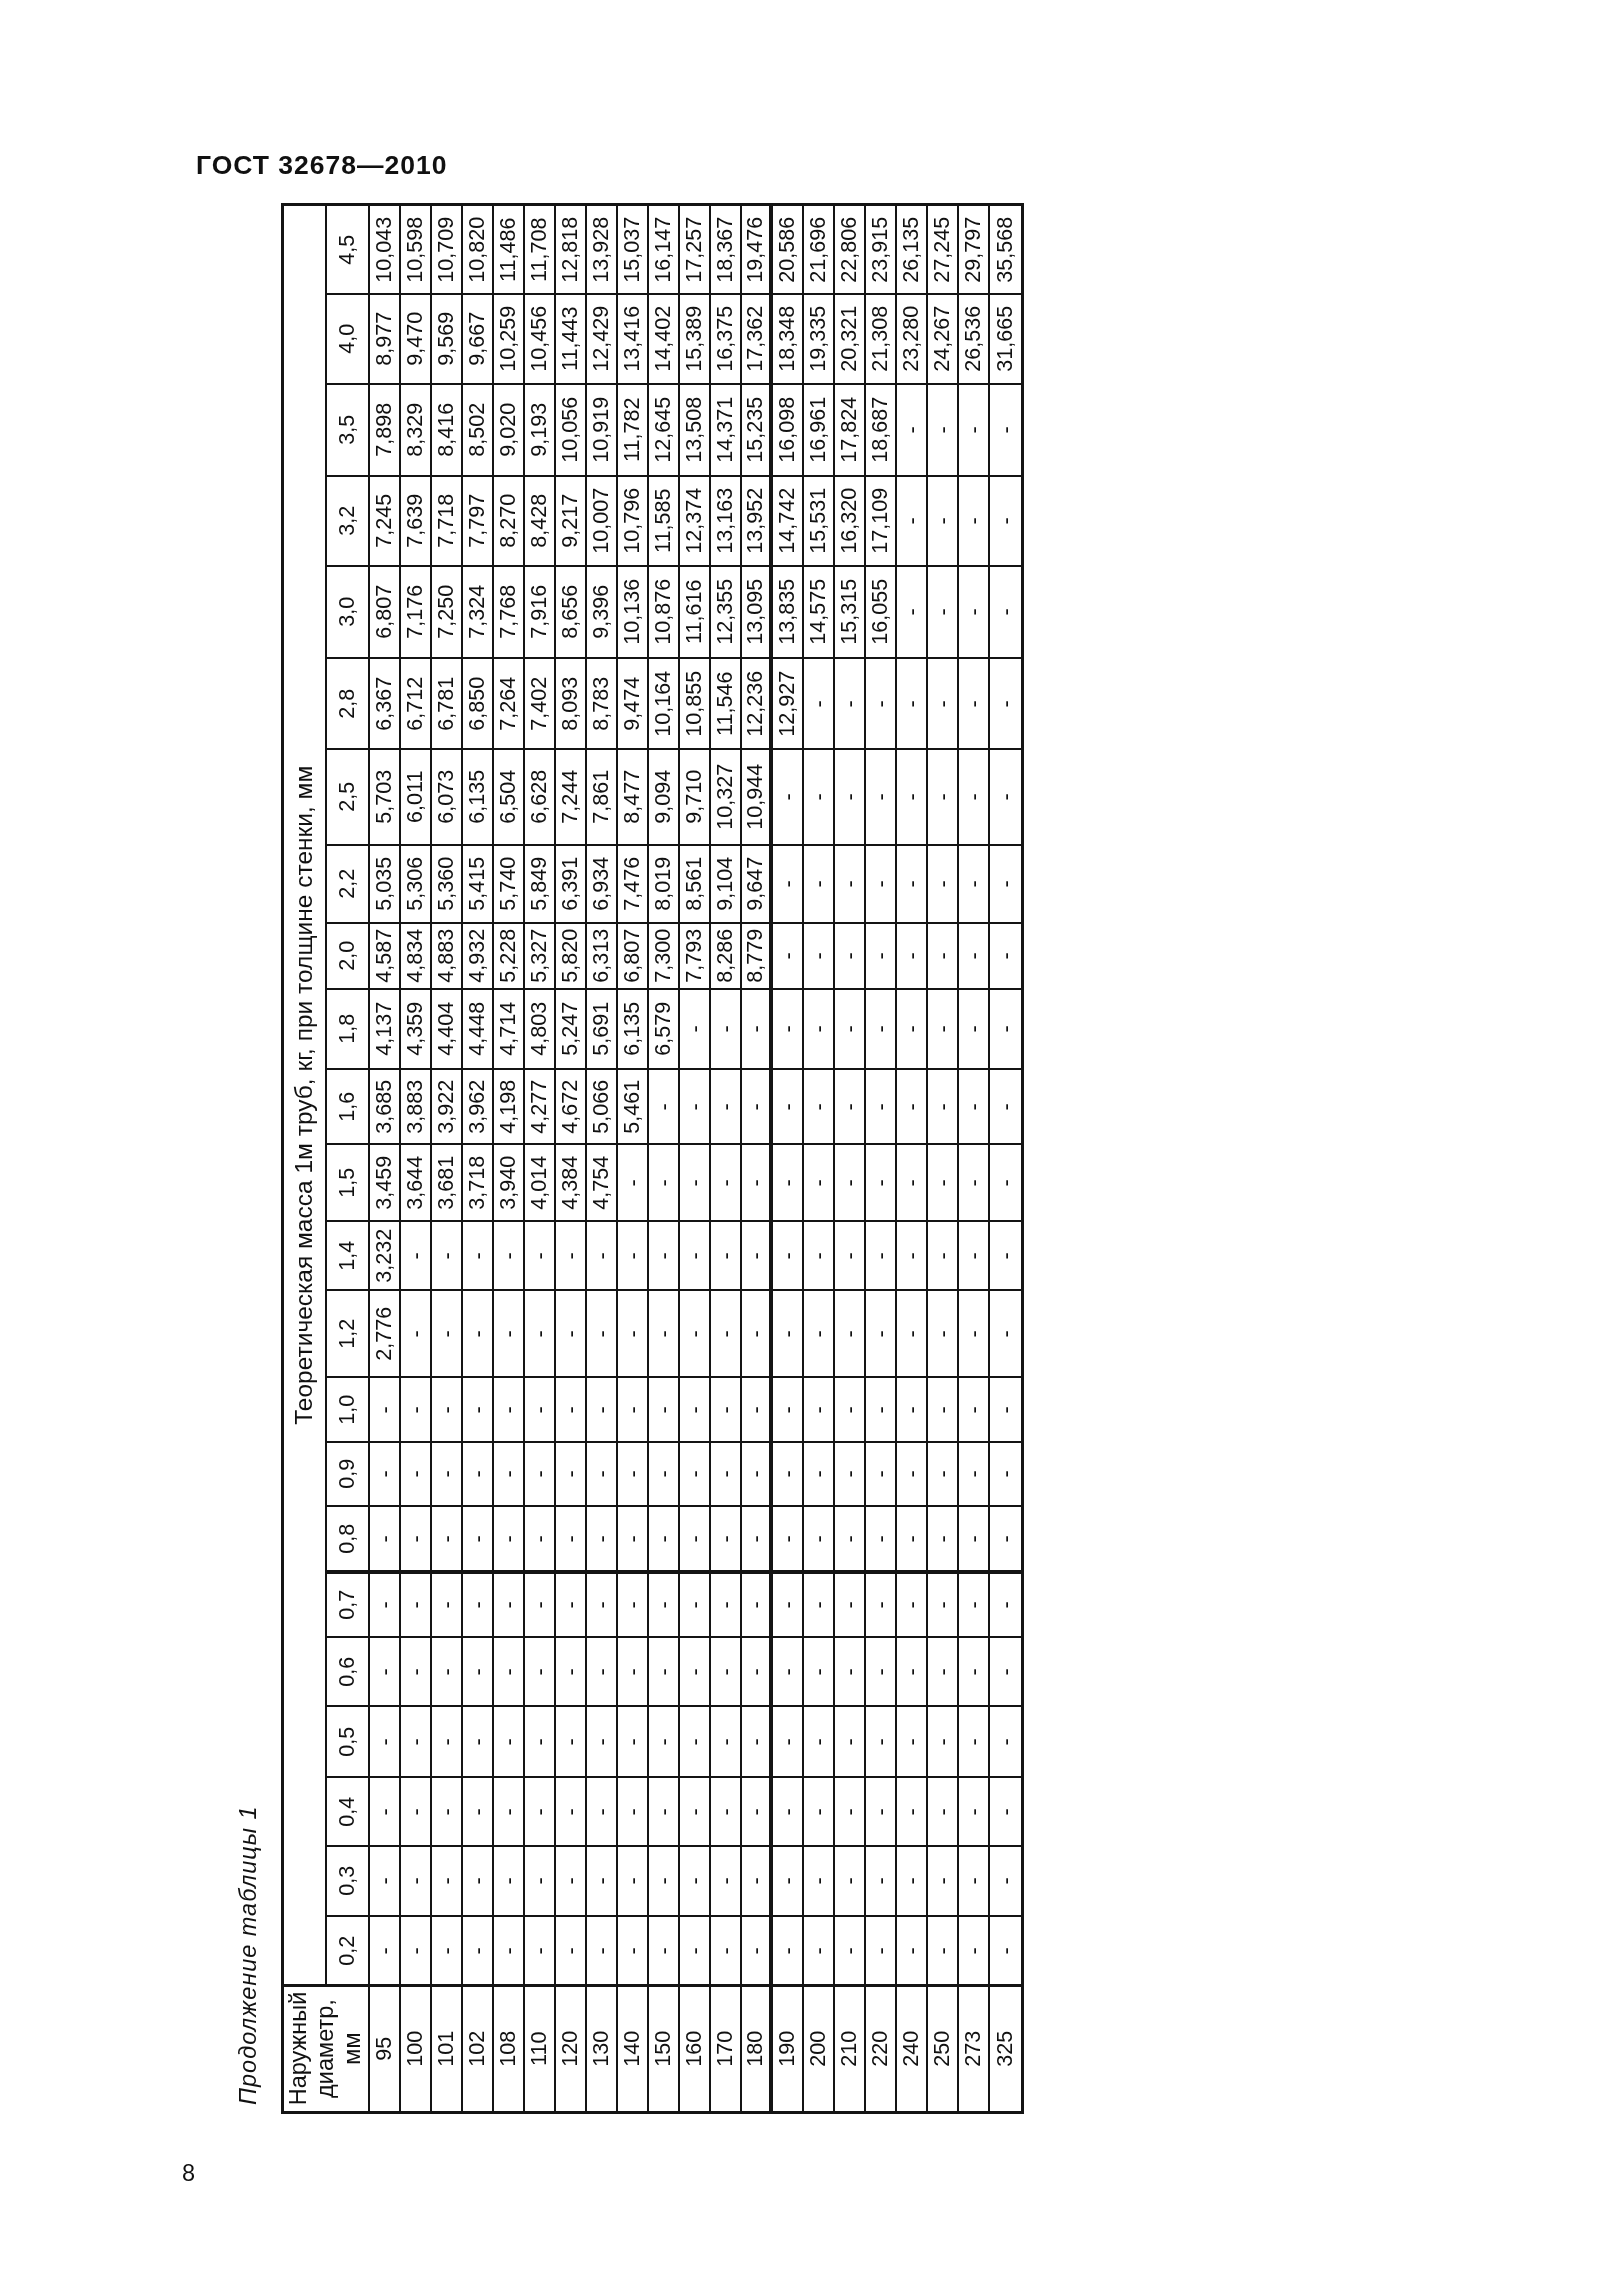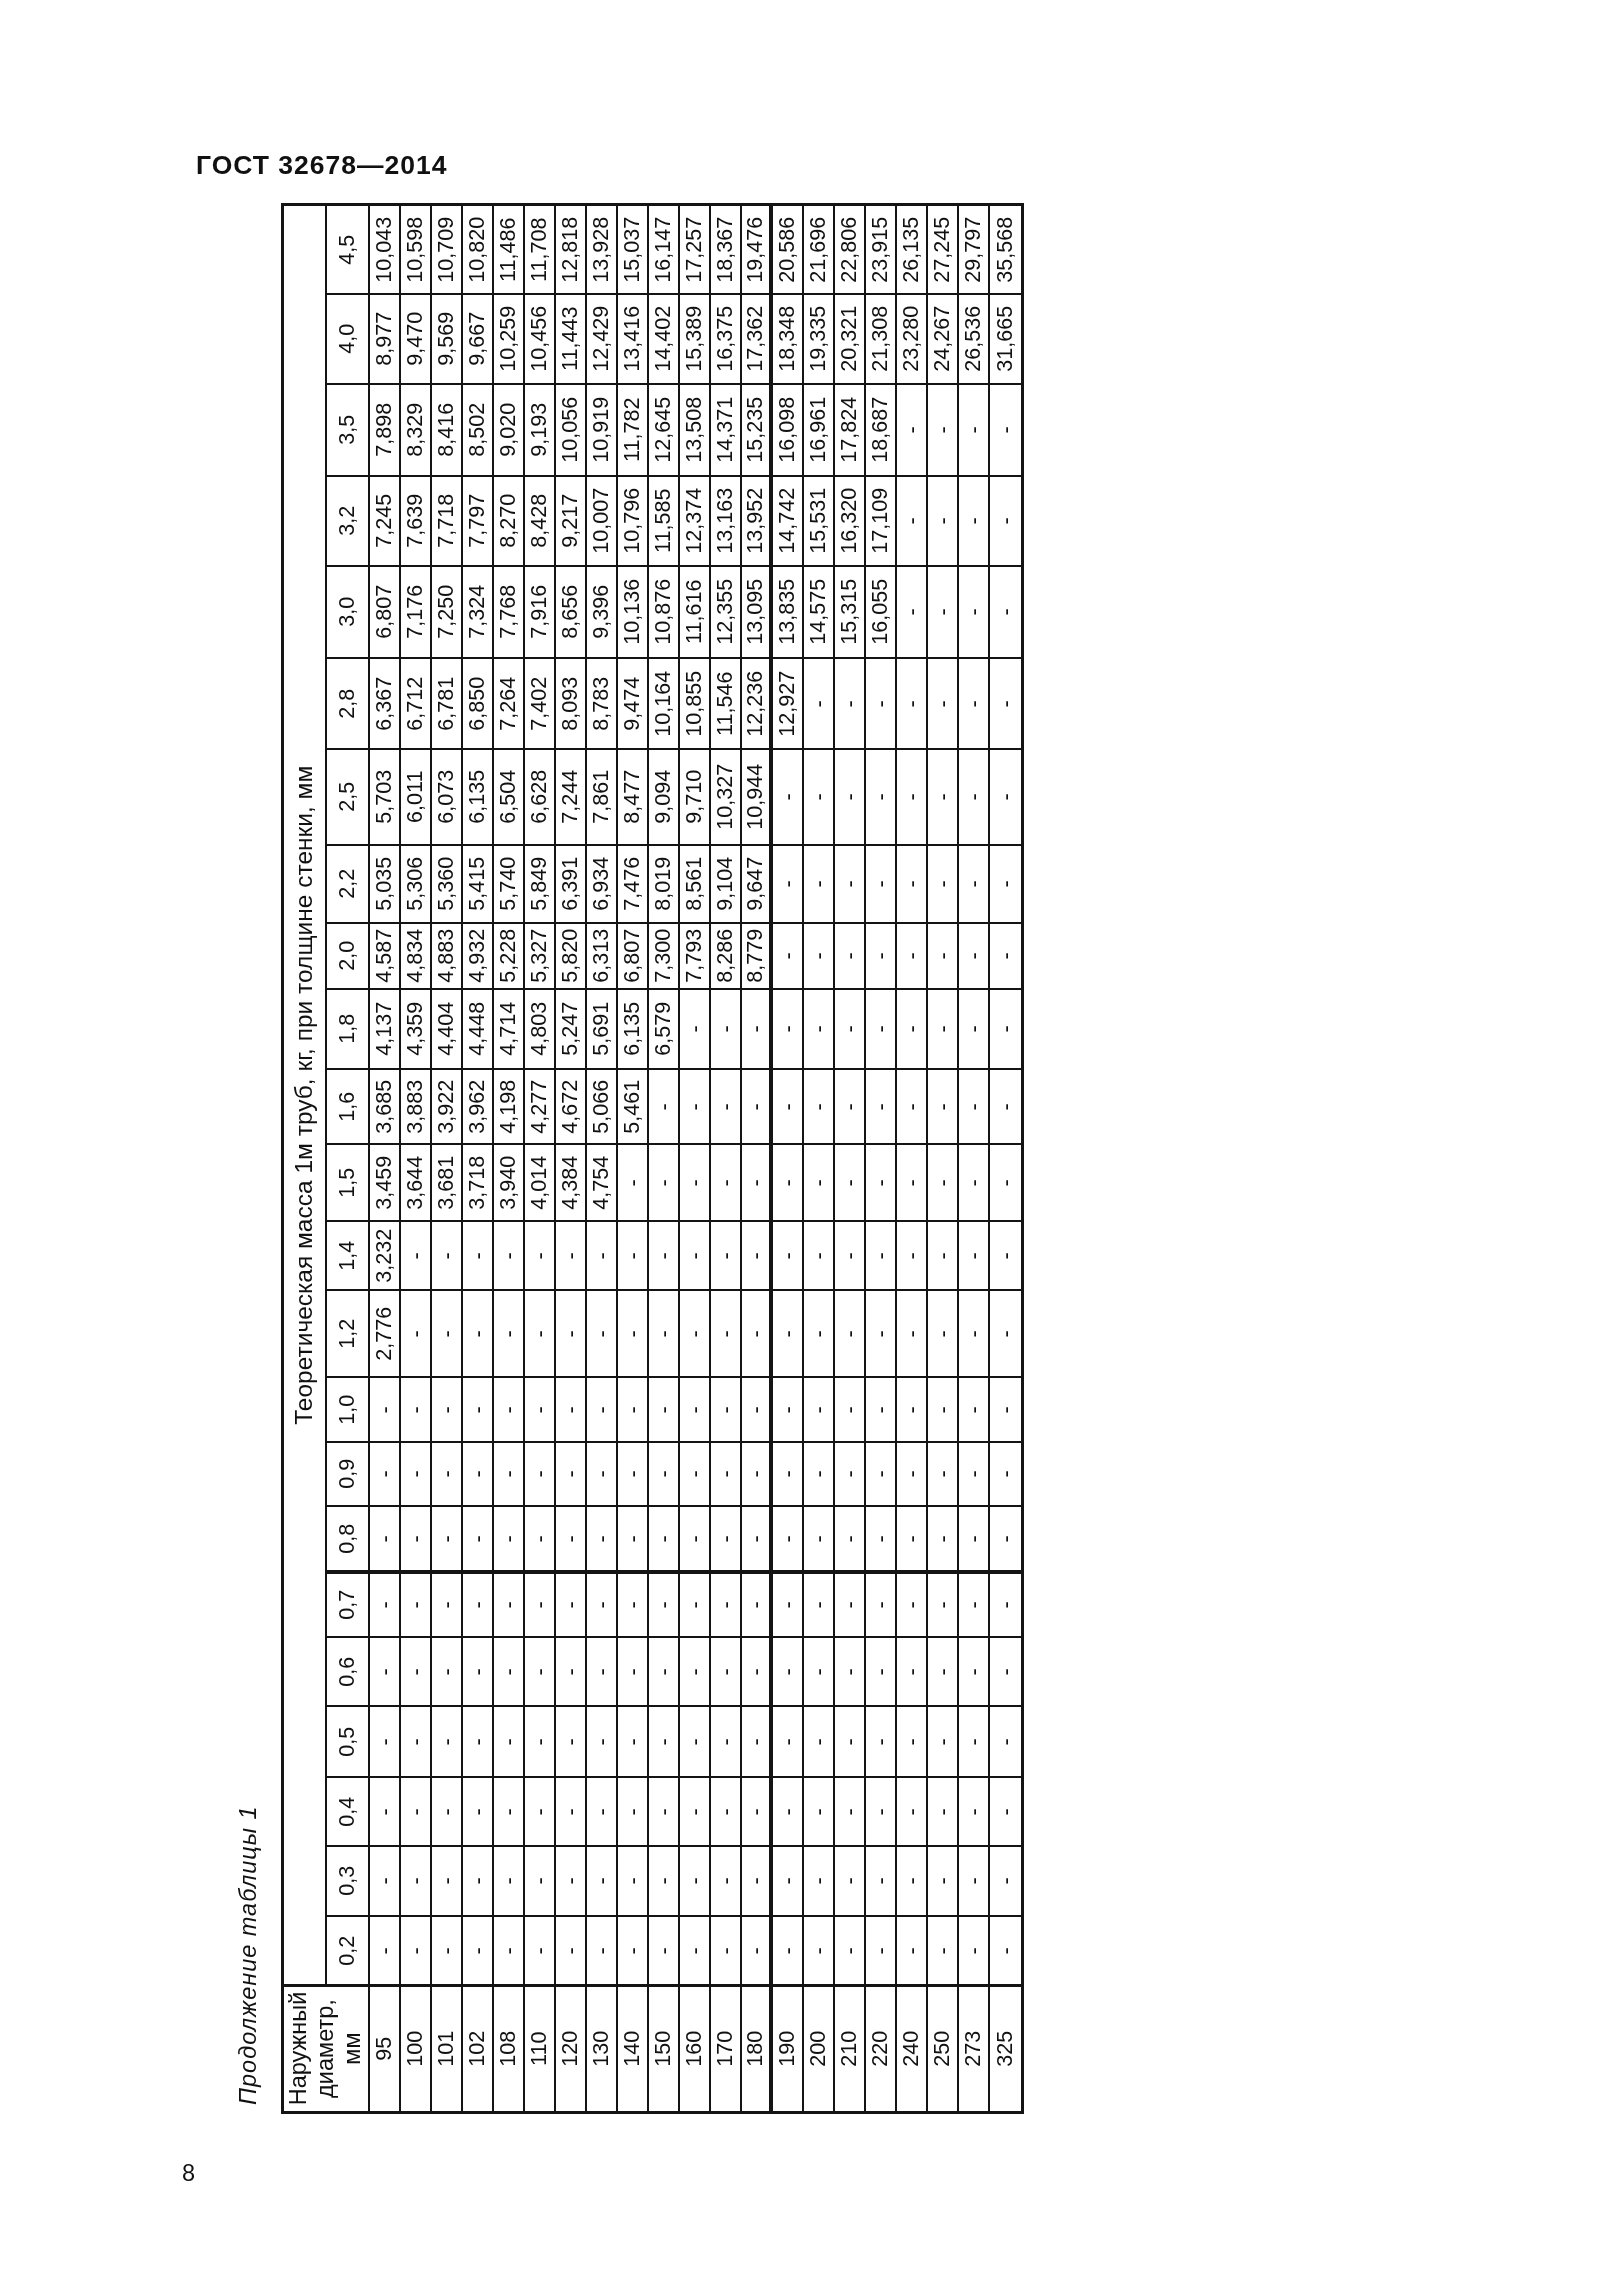--- a/index.html
+++ b/index.html
@@ -33,21 +33,21 @@
   .v{transform:rotate(-90deg);white-space:nowrap;display:inline-block;}
   .mass-head{border-right:2px solid #141414;border-bottom:3.9px solid #141414;}
   .mass-head .v{font-size:24.5px;}
   .corner{border-right:2.9px solid #141414;border-bottom:0;}
   .corner .v{font-size:23.5px;line-height:1.15;}
   .corner .v span{display:block;text-align:center;}
 </style>
 </head>
 <body>
 
-<div class="doc-title">ГОСТ 32678—2014</div>
+<div class="doc-title">ГОСТ 32678—2010</div>
 
 <div class="caption-rot">Продолжение таблицы 1</div>
 
 <div class="page-num">8</div>
 
 <div id="mass-table" style="grid-template-rows: 89px 90px 92px 90px 92px 91px 96px 78px 66px 80px 75px 77px 69px 87px 65px 64px 67px 64px 69px 71px 69px 70px 70px 124px; grid-template-columns: 43px 43px repeat(21, 31px);">
   <div class="cell mass-head" style="grid-column:1;grid-row:1 / span 23;">
     <span class="v">Теоретическая масса 1м труб, кг, при толщине стенки, мм</span>
   </div>
   <div class="cell corner" style="grid-column:1 / span 2;grid-row:24;">

